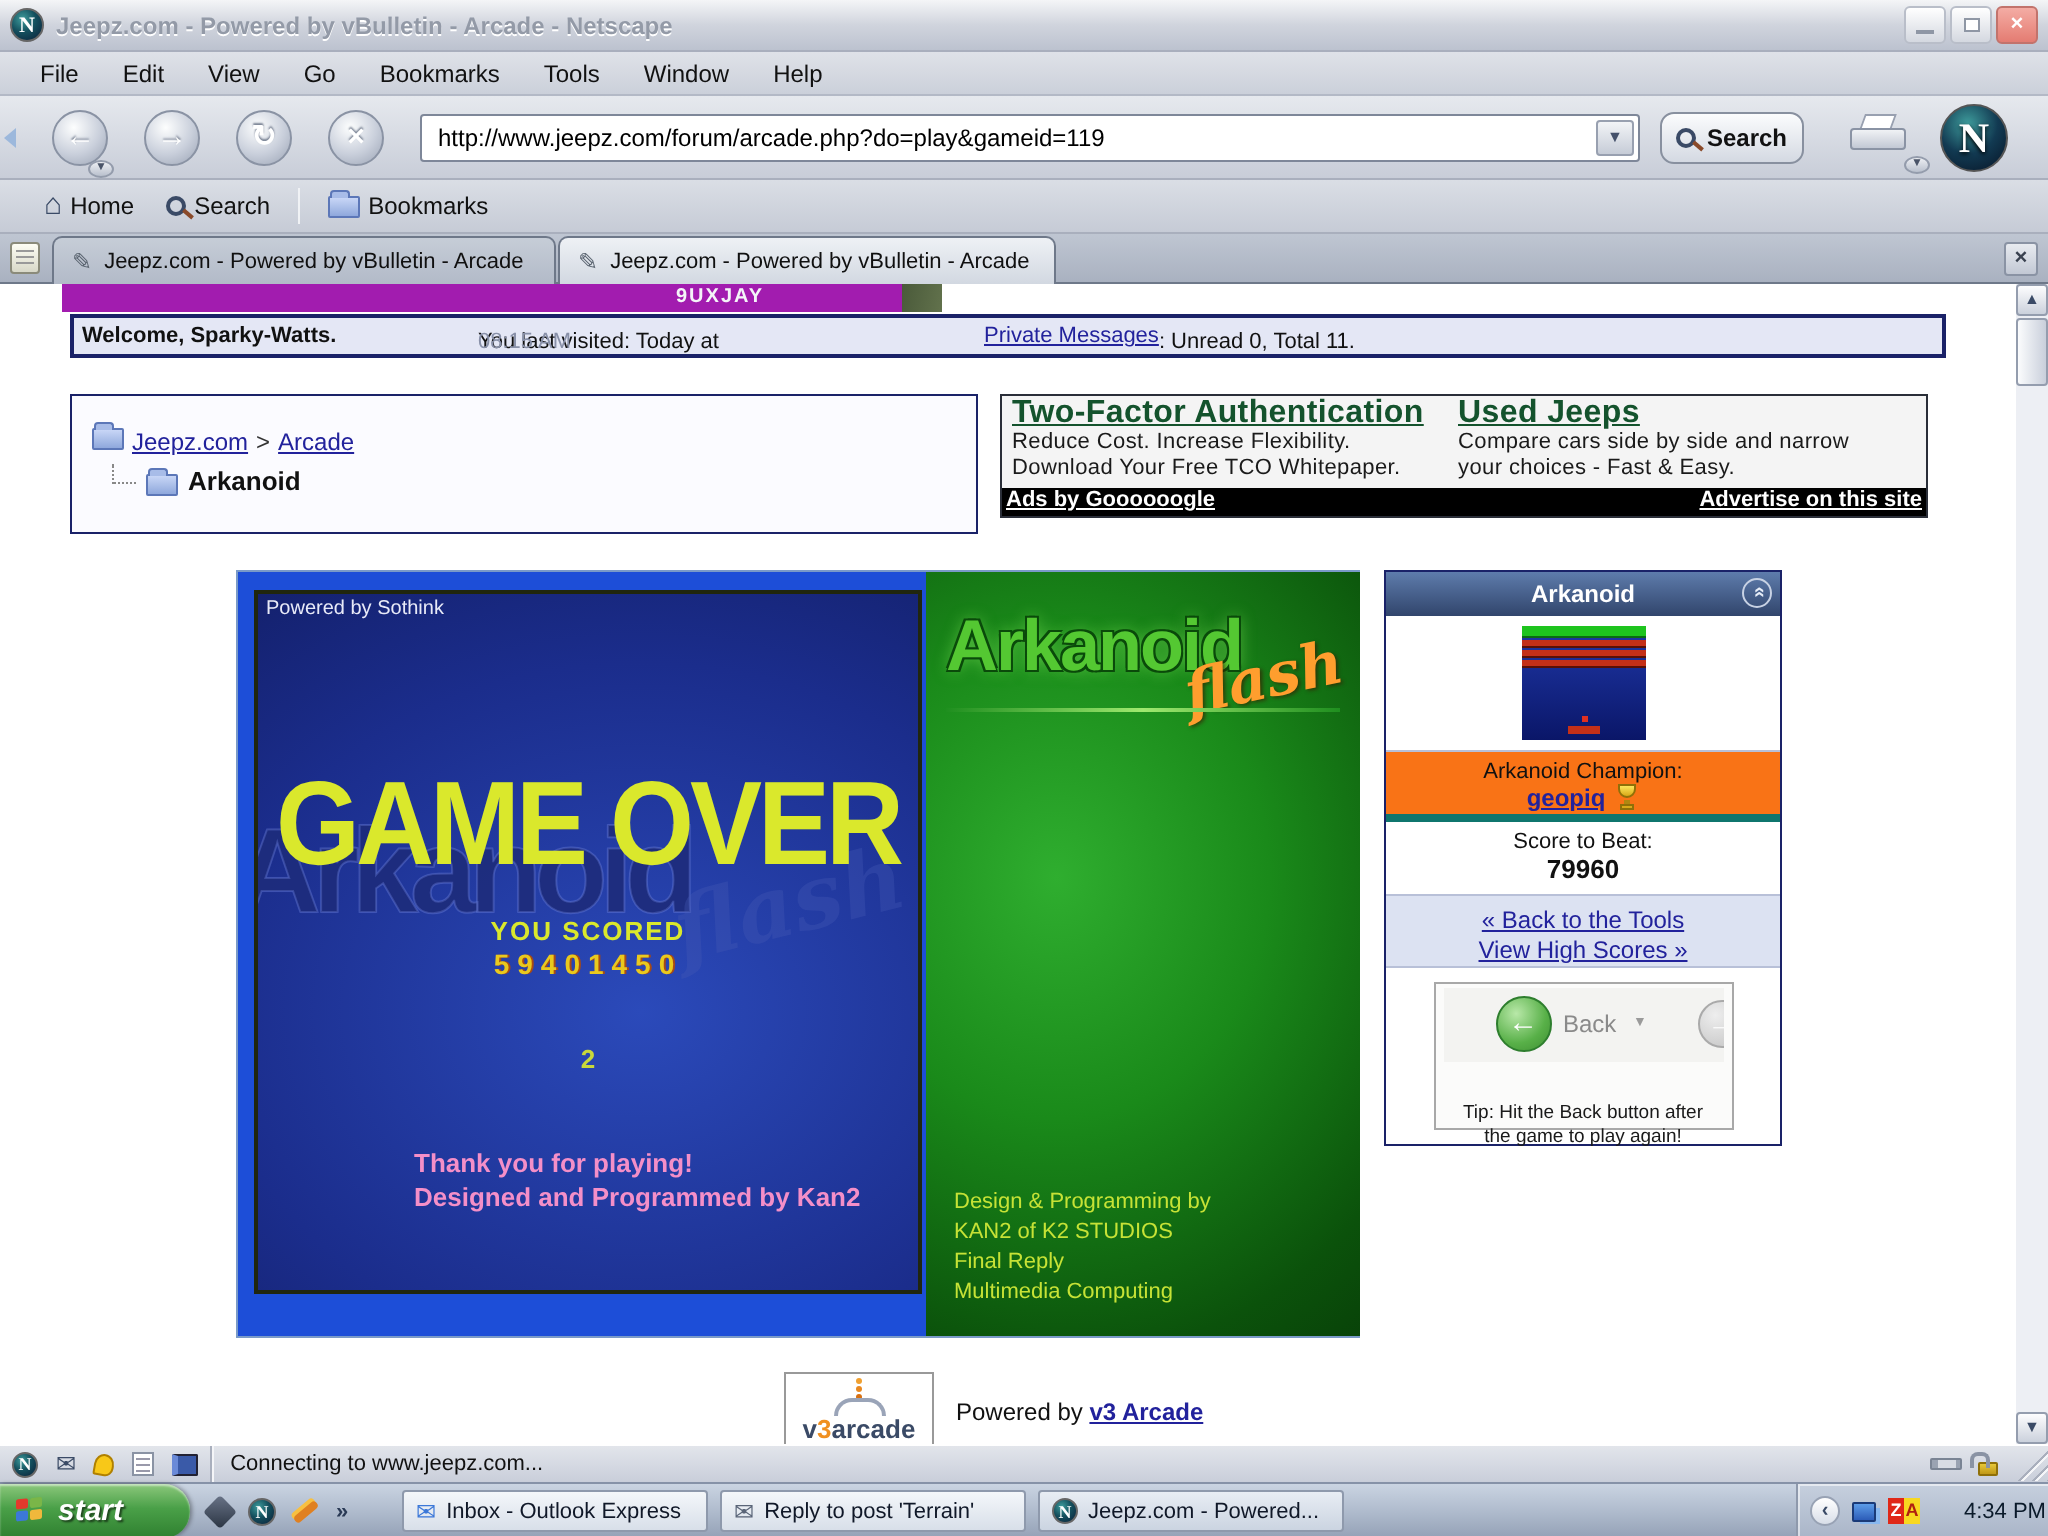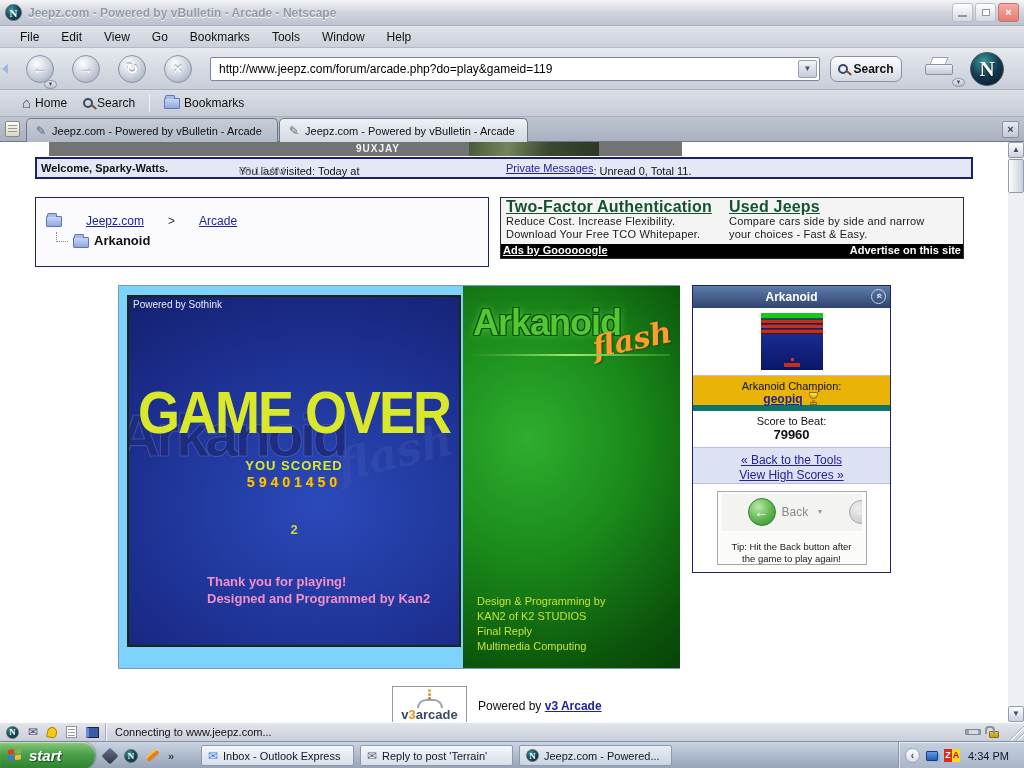--- a/index.html
+++ b/index.html
@@ -52,47 +52,47 @@
   .tabbar-ico:before{content:"";position:absolute;left:2px;top:3px;right:2px;height:1px;background:#999;box-shadow:0 3px 0 #999,0 6px 0 #999}
   .tab{position:absolute;top:1px;height:24px;border:1px solid #6E7889;border-bottom:none;border-radius:5px 5px 0 0;display:flex;align-items:center;gap:6px;padding:0 9px;font-size:11px;color:#101010;white-space:nowrap;overflow:hidden}
   #tab1{left:26px;width:252px;background:linear-gradient(#C6CDD7,#B2BAC8)}
   #tab2{left:279px;width:249px;background:linear-gradient(#EEF1F5,#D2D8E1)}
   .pen-ico{color:#59636F;font-size:12px;line-height:12px}
   .tab-close{position:absolute;right:5px;top:4px;width:17px;height:17px;background:linear-gradient(#E8EBF0,#C2C8D4);border:1px solid #8A93A4;border-radius:2px;color:#3A4250;font-size:11px;font-weight:bold;text-align:center;line-height:15px}
 
   
   .content{position:absolute;left:0;top:142px;width:1024px;height:580px;background:#fff;overflow:hidden}
 
-  .banner{position:absolute;left:49px;top:0;width:633px;height:14px;background:#737373;overflow:hidden}
+  .banner{position:absolute;left:31px;top:0;width:440px;height:14px;background:#a21caf;overflow:hidden}
   .banner-text{position:absolute;left:307px;top:1px;font-size:10px;font-weight:bold;color:#F4F4F8;letter-spacing:1px}
   .banner-img{position:absolute;left:420px;top:0;width:130px;height:14px;background:linear-gradient(100deg,#4A5A3A 0%,#74845A 30%,#3A4A30 60%,#2A3826 100%)}
 
   .welcome{position:absolute;left:35px;top:15px;width:938px;height:22px;border:2px solid #1A2268;background:#E4E7F5;font-size:11px;color:#111}
   .welcome span{position:absolute;top:3px;white-space:nowrap}
   .w-greet{left:4px;font-weight:bold}
   .w-visit{left:202px}
   .w-time{color:#8890A8}
-  .w-pm{left:469px}
+  .w-pm{left:455px}
 
   .crumbbox{position:absolute;left:35px;top:55px;width:454px;height:70px;border:1px solid #1A2268;background:#FBFBFF}
-  .crumb-r1{position:absolute;left:10px;top:16px;display:flex;align-items:center;gap:24px;font-size:12px;color:#333}
+  .crumb-r1{position:absolute;left:10px;top:16px;display:flex;align-items:flex-start;gap:4px;font-size:12px;color:#333}
   .crumb-r2{position:absolute;left:20px;top:34px;display:flex;align-items:end;gap:5px;font-size:13px;font-weight:bold;color:#111}
   .tree{width:12px;height:10px;border-left:1px dotted #888;border-bottom:1px dotted #888;margin-bottom:6px}
 
   .adbox{position:absolute;left:500px;top:55px;width:464px;height:62px;border:1px solid #2A2E38;background:#F4F4F4}
   .ad{position:absolute;top:2px;font-size:11px;color:#1A1A1A;line-height:13.5px;letter-spacing:.2px}
   #ad1{left:5px;width:220px}
   #ad2{left:228px;width:234px}
   .ad-title{font-size:16px;font-weight:bold;color:#14532d;text-decoration:underline;display:block;margin-bottom:1px}
   .ad-strip{position:absolute;left:0;bottom:0;width:100%;height:14px;background:#000;color:#fff;font-size:11px;font-weight:bold}
   .ad-strip .l{position:absolute;left:2px;top:0;text-decoration:underline}
-  .ad-strip .r{position:absolute;right:2px;top:0;}
-
-  
-  .gamebox{position:absolute;left:118px;top:143px;width:562px;height:384px;border:1px solid #7A9AC8;background:#7dd3fc}
+  .ad-strip .r{position:absolute;right:2px;top:0;text-decoration:underline}
+
+  
+  .gamebox{position:absolute;left:118px;top:143px;width:562px;height:384px;border:1px solid #7A9AC8;background:#1d4ed8}
   .gscreen{position:absolute;left:8px;top:9px;width:334px;height:352px;border:2px solid #20260E;background:radial-gradient(ellipse 130% 100% at 58% 60%,#2B4ABA 0%,#1B2D8C 50%,#111C62 85%,#0C1552 100%);overflow:hidden}
   .g-pow{position:absolute;left:4px;top:2px;font-size:10px;color:#E8EAF8}
   .g-water{position:absolute;left:-12px;top:104px;font-size:60px;font-weight:900;letter-spacing:-4px;color:rgba(25,40,120,.9);text-shadow:0 0 1px rgba(110,130,220,.45);-webkit-text-stroke:1px rgba(110,130,220,.35)}
   .g-water2{position:absolute;right:6px;top:130px;font:bold italic 44px "DejaVu Serif",serif;color:rgba(70,90,180,.35);transform:rotate(-14deg)}
   .gc{position:absolute;width:100%;text-align:center;white-space:nowrap}
   #g-over{top:84px;left:0;font-size:54px;font-weight:900;color:#DAE82C;letter-spacing:-2px;transform:scaleY(1.1)}
   #g-scl{top:161px;font-size:13px;font-weight:bold;color:#DAE82C;letter-spacing:1px}
   #g-score{top:177px;font-size:14px;font-weight:bold;color:#E9C91E;letter-spacing:4px;text-shadow:1px 0 0 #A84A14}
   #g-lvll{top:209px;font-size:13px;font-weight:bold;color:#DAE82C;letter-spacing:1px}
   #g-lvl{top:225px;font-size:13px;font-weight:bold;color:#C9D83A}
@@ -108,37 +108,37 @@
   .panel{position:absolute;left:692px;top:143px;width:199px;height:288px;border:1px solid #1A2268;background:#fff;font-size:11px;color:#111}
   .p-head{height:22px;background:linear-gradient(#5E7CAC,#31456C);color:#fff;font-weight:bold;font-size:12px;text-align:center;line-height:22px;position:relative}
   .p-collapse{position:absolute;right:4px;top:3px;width:15px;height:15px;border:1px solid #C8D2E4;border-radius:50%;color:#E8EEF8;font-size:10px;text-align:center;line-height:12px}
   .rot90{display:inline-block;transform:rotate(90deg)}
   .p-thumbsec{height:67px;display:flex;align-items:center;justify-content:center}
   .thumb{width:62px;height:57px;background:linear-gradient(#2038A8,#0A1668);position:relative;overflow:hidden}
   .th-green{position:absolute;left:0;top:0;width:100%;height:6px;background:#1EC41E;border-bottom:1px solid #0A6A12}
   .th-red{position:absolute;left:0;width:100%;height:4px;background:#C43018;border-bottom:1px solid #5A1005}
   .th-ball{position:absolute;left:30px;bottom:9px;width:3px;height:3px;background:#E03020}
   .th-paddle{position:absolute;left:23px;bottom:3px;width:16px;height:4px;background:#C43018}
-  .p-champ{height:36px;background:#eab308;text-align:center;padding-top:4px;border-top:1px solid #B8C0D8;border-bottom:6px solid #0f766e}
+  .p-champ{height:36px;background:#f97316;text-align:center;padding-top:4px;border-top:1px solid #B8C0D8;border-bottom:4px solid #0f766e}
   .p-champ .name{font-size:12px;font-weight:bold}
   .trophy{display:inline-block;width:13px;height:13px;position:relative;vertical-align:-2px;margin-left:4px}
   .trophy .cup{position:absolute;left:2px;top:0;width:9px;height:7px;background:linear-gradient(#FBE65A,#D8A818);border:1px solid #907008;border-radius:0 0 5px 5px}
   .trophy .stem{position:absolute;left:5px;top:8px;width:3px;height:2px;background:#B08810}
   .trophy .base{position:absolute;left:3px;top:10px;width:7px;height:3px;background:#D8A818;border:1px solid #907008}
   .p-score{height:36px;text-align:center;padding-top:4px}
   .p-score .val{font-size:13px;font-weight:bold}
   .p-links{height:37px;background:#DCE2F2;text-align:center;padding-top:5px;line-height:15px;border-top:1px solid #B8C0D8;border-bottom:1px solid #B8C0D8;font-size:12px}
   .p-tipsec{display:flex;justify-content:center;padding-top:7px}
   .tipbox{width:150px;height:74px;border:1px solid #A8A8A8;background:#FBFBFA;text-align:center}
   .tip-row{position:relative;height:37px;margin:2px 4px 0;background:#F3F3F1;overflow:hidden}
   .tb-back{position:absolute;left:26px;top:4px;width:28px;height:28px;border-radius:50%;background:radial-gradient(circle at 35% 30%,#B8E8A8,#58B048 60%,#3E8E32);border:1px solid #2E7E2E;color:#fff;font-size:15px;font-weight:bold;line-height:26px;text-align:center}
   .tb-label{position:absolute;left:60px;top:11px;color:#8A8A8A;font-size:12px}
   .tb-drop{position:absolute;left:95px;top:14px;color:#9A9A9A;font-size:7px}
   .tb-fwd{position:absolute;right:-11px;top:6px;width:24px;height:24px;border-radius:50%;background:radial-gradient(circle at 35% 30%,#EEE,#C2C2C2);border:1px solid #AAA;color:#fff;font-size:13px;line-height:22px;text-align:center}
-  .tip-text{font-size:9.5px;color:#1A1A1A;line-height:12px;margin-top:10px}
+  .tip-text{font-size:9.5px;color:#1A1A1A;line-height:12px;margin-top:20px}
 
   
   .footer-logo{position:absolute;left:392px;top:544px;width:75px;height:40px;border:1px solid #999;background:#fff;text-align:center;overflow:hidden}
   .fl-dot{width:3px;height:3px;border-radius:50%;background:#F0A030;margin:2px auto 0;box-shadow:0 4px 0 #E88820,0 8px 0 #D87010}
   .fl-arc{width:26px;height:9px;margin:7px auto 0;border:2px solid #9AA4B8;border-bottom:none;border-radius:13px 13px 0 0}
   .fl-text{font-size:13px;font-weight:bold;color:#3A4A66;line-height:14px}
   .fl-text .three{color:#F09020}
   .footer-pow{position:absolute;left:478px;top:557px;font-size:12px;color:#111}
   .footer-pow .plink{font-weight:bold}
 
@@ -181,21 +181,21 @@
   #task1{left:201px}#task2{left:360px}#task3{left:519px;background:linear-gradient(#E8EDF4,#CBD4E1)}
   .t-mail-blue{color:#3C78D8;font-size:12px;line-height:12px}
   .t-mail-gray{color:#5A6578;font-size:12px;line-height:12px}
   .t-ns{width:13px;height:13px;font-size:9px;flex:none}
   .tray{position:absolute;right:0;top:0;height:27px;width:126px;background:linear-gradient(#C6D0DE,#A9B5C8);border-left:1px solid #8E99AC;box-shadow:inset 1px 1px 0 rgba(255,255,255,.55);display:flex;align-items:center;gap:6px;padding-left:6px}
   .tr-chev{width:15px;height:15px;border-radius:50%;background:linear-gradient(#fff,#D8DEE8);border:1px solid #98A2B4;color:#3A4A66;font-size:10px;font-weight:bold;text-align:center;line-height:13px}
   .tr-net{width:12px;height:10px;background:linear-gradient(#5C9CE8,#2C5CB8);border:1px solid #1A3A78;border-radius:1px;box-shadow:3px 2px 0 -1px #88B8F0}
   .tr-za{display:flex}
   .za-z{width:8px;height:13px;background:#E02818;color:#fff;font-size:9px;font-weight:bold;text-align:center;line-height:13px}
   .za-a{width:8px;height:13px;background:#F8D820;color:#B02010;font-size:9px;font-weight:bold;text-align:center;line-height:13px}
-  .tr-clock{font-size:11px;color:#0A1A2A;margin-left:2px}
+  .tr-clock{font-size:11px;color:#0A1A2A;margin-left:16px}
 </style>
 </head>
 <body>
 
 <div class="screen">
 
   <div class="titlebar">
     <div class="ns-ball">N</div>
     <div class="title-text">Jeepz.com - Powered by vBulletin - Arcade - Netscape</div>
     <div class="winctl">

